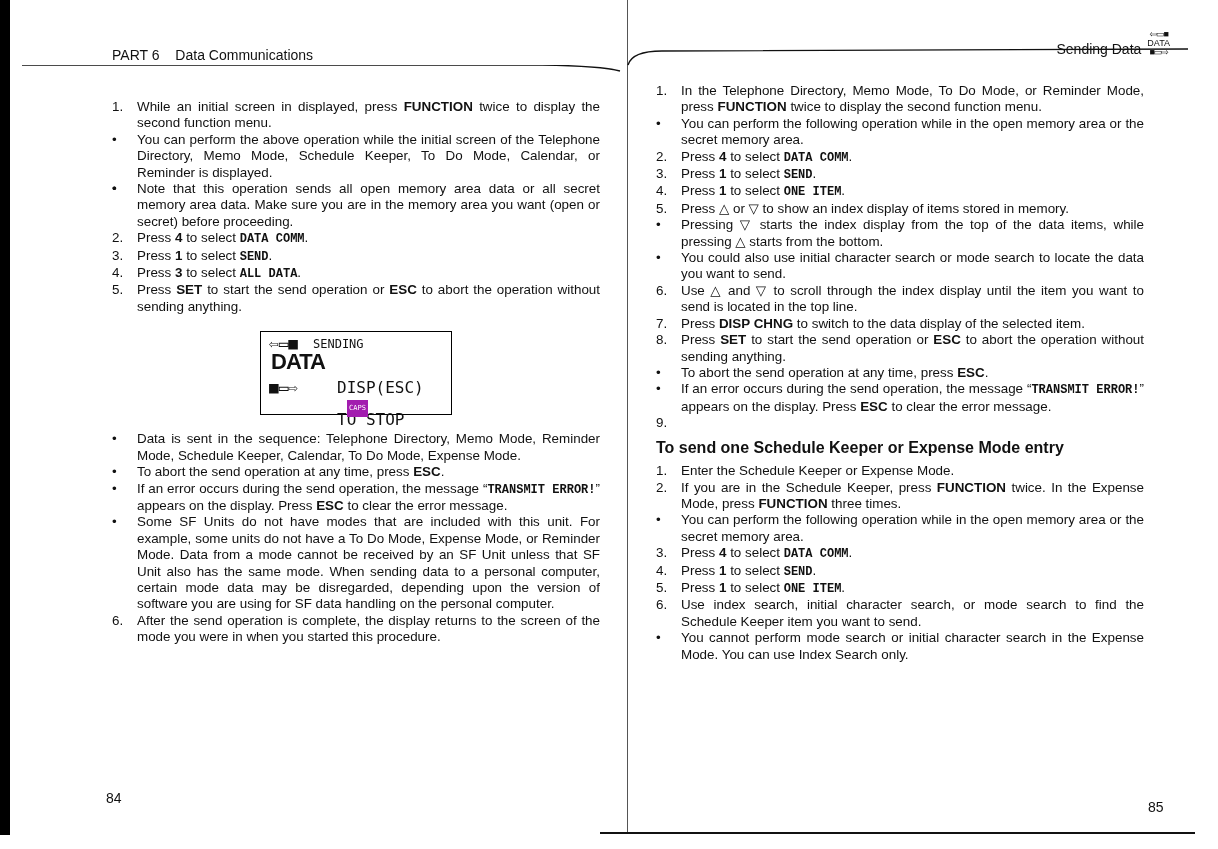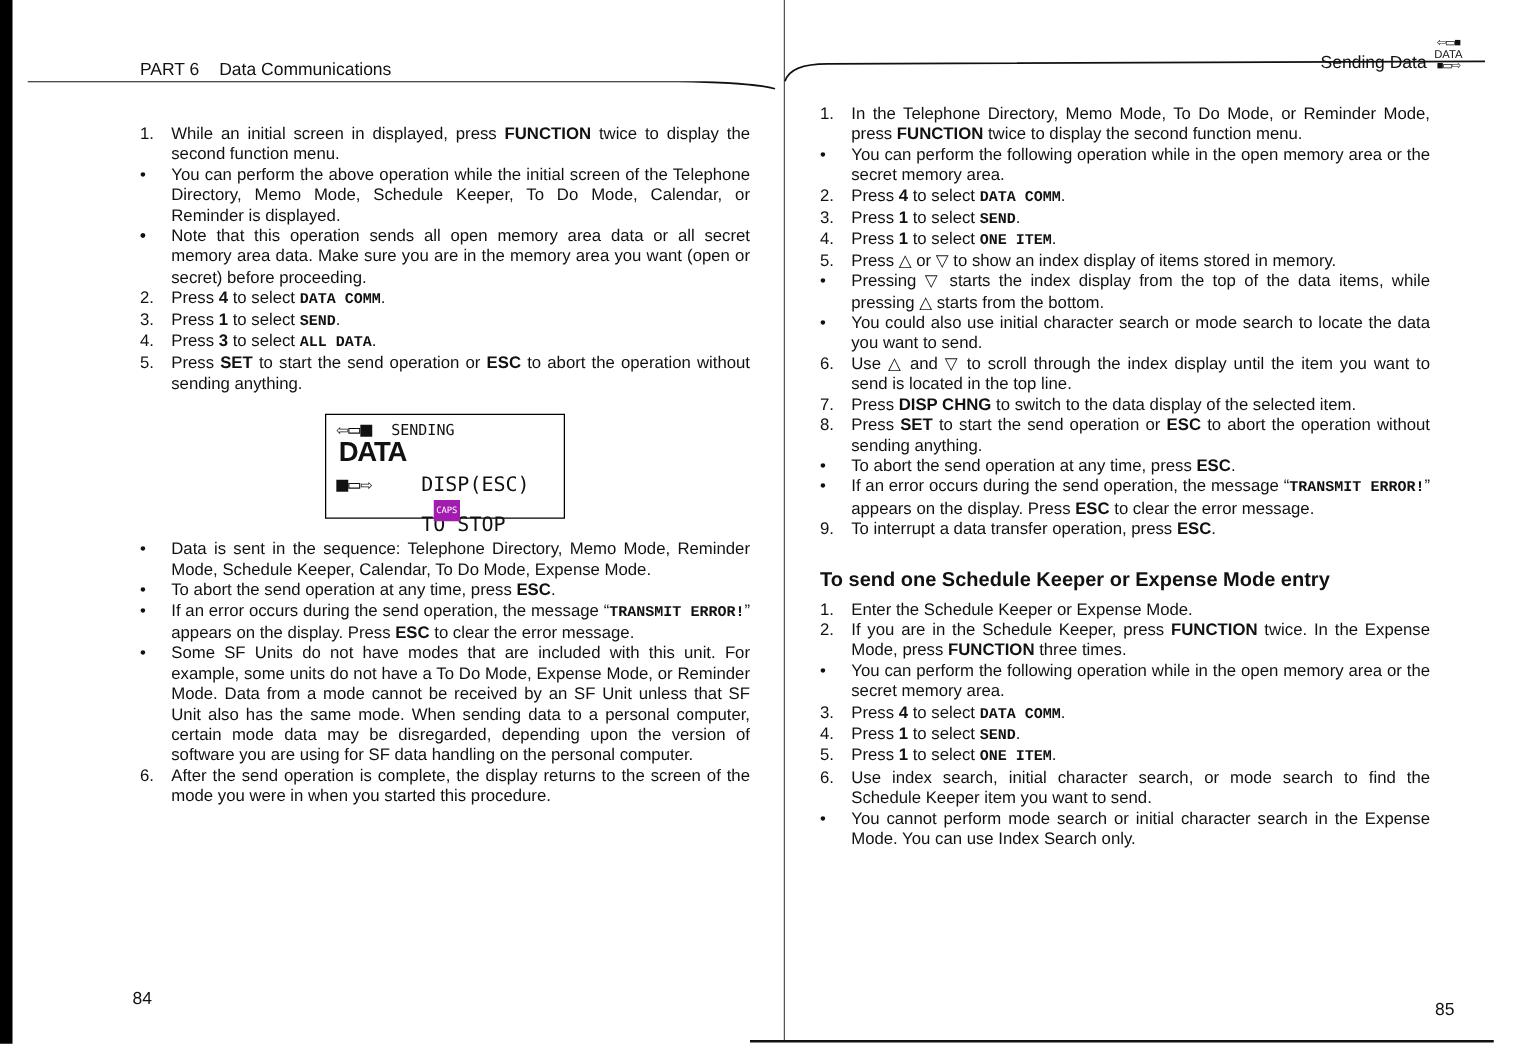--- a/index.html
+++ b/index.html
@@ -132,21 +132,21 @@
       <li><span class="marker">3.</span><span>Press <b>1</b> to select <span class="mono">SEND</span>.</span></li>
       <li><span class="marker">4.</span><span>Press <b>1</b> to select <span class="mono">ONE ITEM</span>.</span></li>
       <li><span class="marker">5.</span><span>Press △ or ▽ to show an index display of items stored in memory.</span></li>
       <li><span class="marker">•</span><span>Pressing ▽ starts the index display from the top of the data items, while pressing △ starts from the bottom.</span></li>
       <li><span class="marker">•</span><span>You could also use initial character search or mode search to locate the data you want to send.</span></li>
       <li><span class="marker">6.</span><span>Use △ and ▽ to scroll through the index display until the item you want to send is located in the top line.</span></li>
       <li><span class="marker">7.</span><span>Press <b>DISP CHNG</b> to switch to the data display of the selected item.</span></li>
       <li><span class="marker">8.</span><span>Press <b>SET</b> to start the send operation or <b>ESC</b> to abort the operation without sending anything.</span></li>
       <li><span class="marker">•</span><span>To abort the send operation at any time, press <b>ESC</b>.</span></li>
       <li><span class="marker">•</span><span>If an error occurs during the send operation, the message “<span class="mono">TRANSMIT ERROR!</span>” appears on the display. Press <b>ESC</b> to clear the error message.</span></li>
-      <li><span class="marker">9.</span><span>To interrupt a data transfer operation, press <b>ESC</b>.</span></li>
+      <li><span class="marker">9.</span></li>
     </ol>
   <h2 class="section-title" style="margin-top:24px">To send one Schedule Keeper or Expense Mode entry</h2>
   <ol class="steps" id="right-steps-2">
       <li><span class="marker">1.</span><span>Enter the Schedule Keeper or Expense Mode.</span></li>
       <li><span class="marker">2.</span><span>If you are in the Schedule Keeper, press <b>FUNCTION</b> twice.  In the Expense Mode, press <b>FUNCTION</b> three times.</span></li>
       <li><span class="marker">•</span><span>You can perform the following operation while in the open memory area or the secret memory area.</span></li>
       <li><span class="marker">3.</span><span>Press <b>4</b> to select <span class="mono">DATA COMM</span>.</span></li>
       <li><span class="marker">4.</span><span>Press <b>1</b> to select <span class="mono">SEND</span>.</span></li>
       <li><span class="marker">5.</span><span>Press <b>1</b> to select <span class="mono">ONE ITEM</span>.</span></li>
       <li><span class="marker">6.</span><span>Use index search, initial character search, or mode search to find the Schedule Keeper item you want to send.</span></li>

